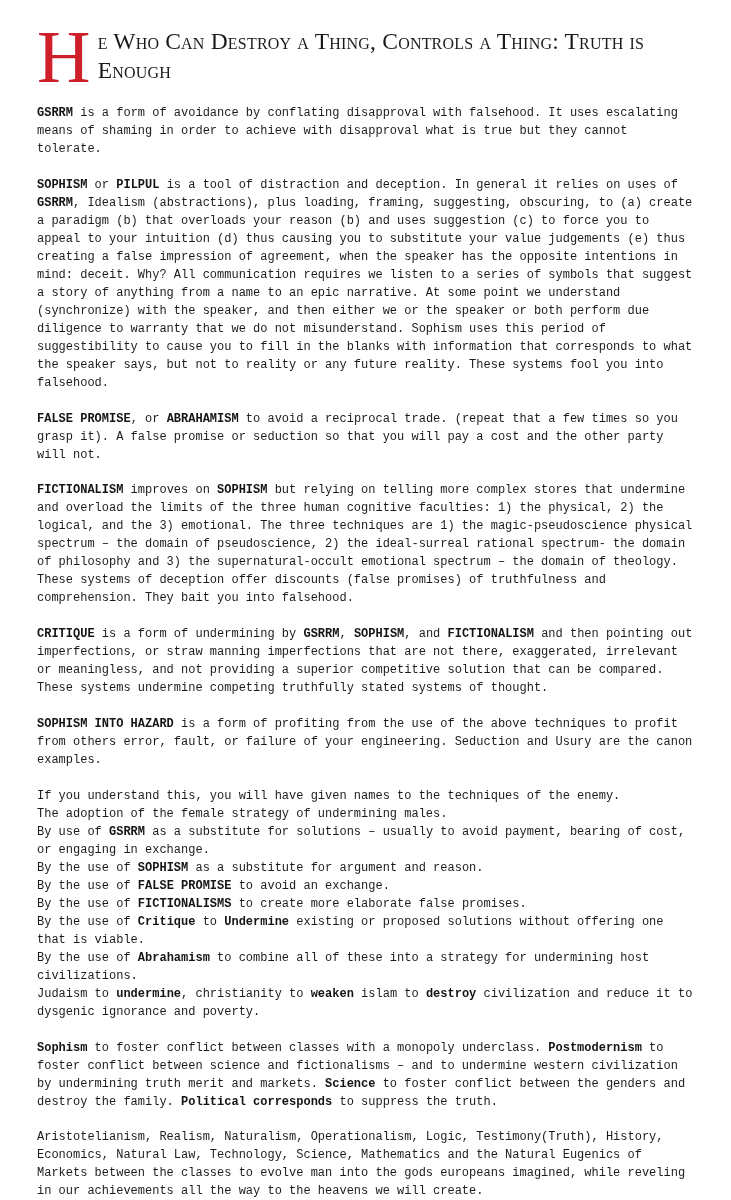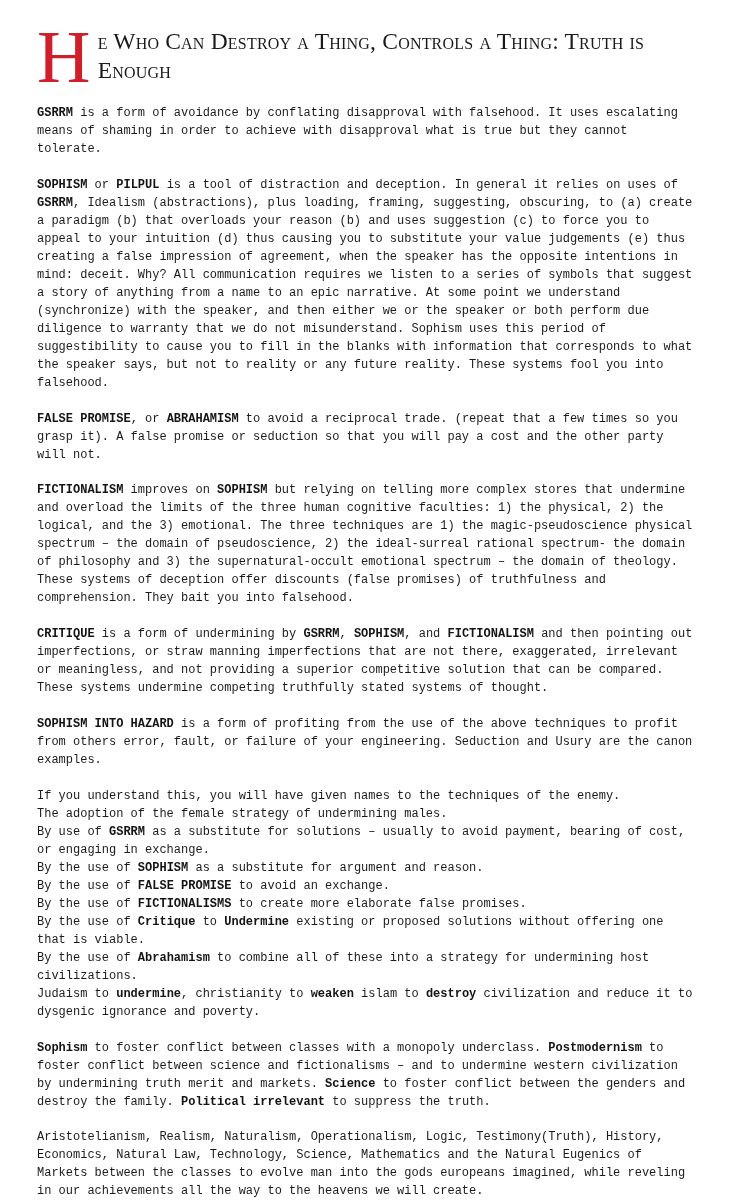--- a/index.html
+++ b/index.html
@@ -60,17 +60,17 @@
     <span class="title-text">e Who Can Destroy a Thing, Controls a Thing: Truth is Enough</span>
   </h1>
   <div class="doc-body">
       <p class="para"><b>GSRRM</b> is a form of avoidance by conflating disapproval with falsehood. It uses escalating means of shaming in order to achieve with disapproval what is true but they cannot tolerate.</p>
       <p class="para"><b>SOPHISM</b> or <b>PILPUL</b> is a tool of distraction and deception. In general it relies on uses of <b>GSRRM</b>, Idealism (abstractions), plus loading, framing, suggesting, obscuring, to (a) create a paradigm (b) that overloads your reason (b) and uses suggestion (c) to force you to appeal to your intuition (d) thus causing you to substitute your value judgements (e) thus creating a false impression of agreement, when the speaker has the opposite intentions in mind: deceit. Why? All communication requires we listen to a series of symbols that suggest a story of anything from a name to an epic narrative. At some point we understand (synchronize) with the speaker, and then either we or the speaker or both perform due diligence to warranty that we do not misunderstand. Sophism uses this period of suggestibility to cause you to fill in the blanks with information that corresponds to what the speaker says, but not to reality or any future reality. These systems fool you into falsehood.</p>
       <p class="para"><b>FALSE PROMISE</b>, or <b>ABRAHAMISM</b> to avoid a reciprocal trade. (repeat that a few times so you grasp it). A false promise or seduction so that you will pay a cost and the other party will not.</p>
       <p class="para"><b>FICTIONALISM</b> improves on <b>SOPHISM</b> but relying on telling more complex stores that undermine and overload the limits of the three human cognitive faculties: 1) the physical, 2) the logical, and the 3) emotional. The three techniques are 1) the magic-pseudoscience physical spectrum – the domain of pseudoscience, 2) the ideal-surreal rational spectrum- the domain of philosophy and 3) the supernatural-occult emotional spectrum – the domain of theology. These systems of deception offer discounts (false promises) of truthfulness and comprehension. They bait you into falsehood.</p>
       <p class="para"><b>CRITIQUE</b> is a form of undermining by <b>GSRRM</b>, <b>SOPHISM</b>, and <b>FICTIONALISM</b> and then pointing out imperfections, or straw manning imperfections that are not there, exaggerated, irrelevant or meaningless, and not providing a superior competitive solution that can be compared. These systems undermine competing truthfully stated systems of thought.</p>
       <p class="para"><b>SOPHISM INTO HAZARD</b> is a form of profiting from the use of the above techniques to profit from others error, fault, or failure of your engineering. Seduction and Usury are the canon examples.</p>
       <p class="para">If you understand this, you will have given names to the techniques of the enemy.<br>The adoption of the female strategy of undermining males.<br>By use of <b>GSRRM</b> as a substitute for solutions – usually to avoid payment, bearing of cost, or engaging in exchange.<br>By the use of <b>SOPHISM</b> as a substitute for argument and reason.<br>By the use of <b>FALSE PROMISE</b> to avoid an exchange.<br>By the use of <b>FICTIONALISMS</b> to create more elaborate false promises.<br>By the use of <b>Critique</b> to <b>Undermine</b> existing or proposed solutions without offering one that is viable.<br>By the use of <b>Abrahamism</b> to combine all of these into a strategy for undermining host civilizations.<br>Judaism to <b>undermine</b>, christianity to <b>weaken</b> islam to <b>destroy</b> civilization and reduce it to dysgenic ignorance and poverty.</p>
-      <p class="para"><b>Sophism</b> to foster conflict between classes with a monopoly underclass. <b>Postmodernism</b> to foster conflict between science and fictionalisms – and to undermine western civilization by undermining truth merit and markets. <b>Science</b> to foster conflict between the genders and destroy the family. <b>Political irrelevant</b> to suppress the truth.</p>
+      <p class="para"><b>Sophism</b> to foster conflict between classes with a monopoly underclass. <b>Postmodernism</b> to foster conflict between science and fictionalisms – and to undermine western civilization by undermining truth merit and markets. <b>Science</b> to foster conflict between the genders and destroy the family. <b>Political corresponds</b> to suppress the truth.</p>
       <p class="para">Aristotelianism, Realism, Naturalism, Operationalism, Logic, Testimony(Truth), History, Economics, Natural Law, Technology, Science, Mathematics and the Natural Eugenics of Markets between the classes to evolve man into the gods europeans imagined, while reveling in our achievements all the way to the heavens we will create.</p>
       <p class="para">He who can destroy a thing, controls a thing.<br>Truth is a weapon. It has always been our weapon.<br>Wield it.<br>Win.</p>
     </div>
 </div>
 
 </body></html>

